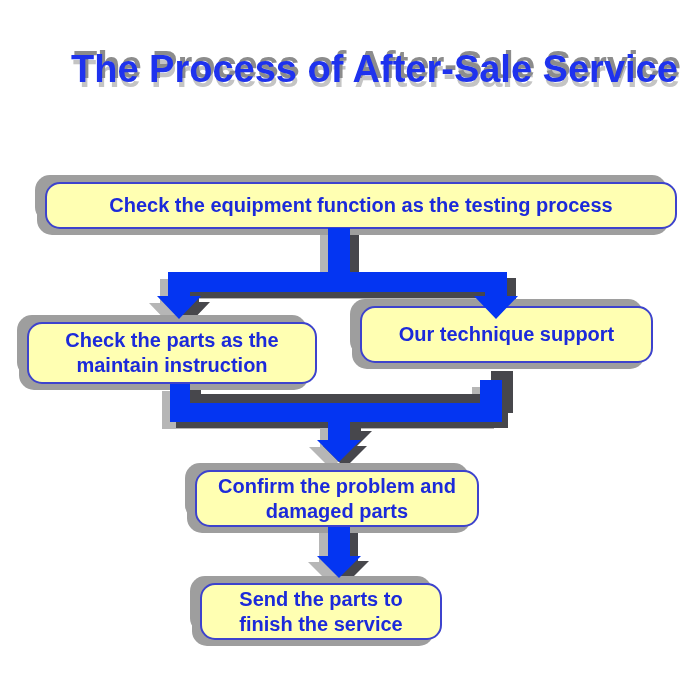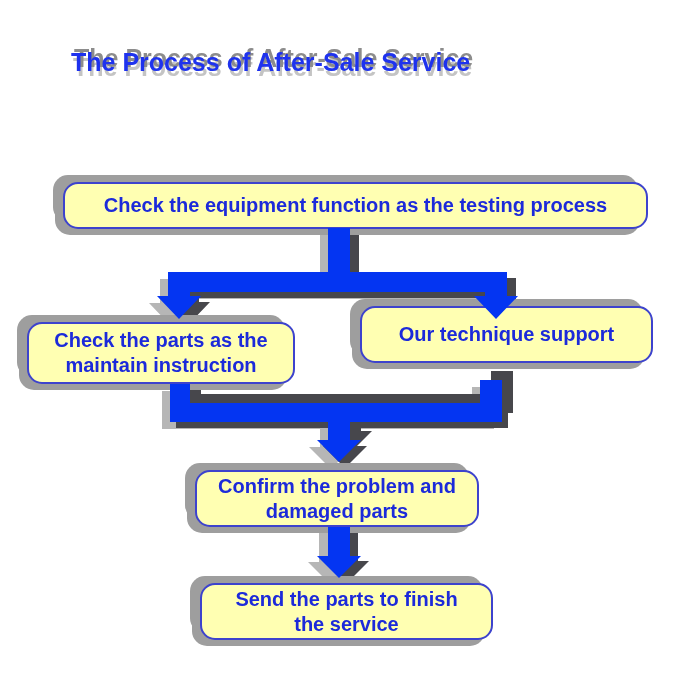--- a/index.html
+++ b/index.html
@@ -13,21 +13,21 @@
     height: 700px;
     background: var(--c-background, #ffffff);
     font-family: "Liberation Sans", sans-serif;
     overflow: hidden;
   }
   
   .diagram-title {
     position: absolute;
     left: 71px;
     top: 50px;
-    font-size: 25px;
+    font-size: 38px;
     font-weight: bold;
     line-height: 1;
     white-space: nowrap;
     letter-spacing: 0px;
     color: var(--c-title_text, #1e32ee);
     text-shadow: 3px -4px 0 var(--c-title_shadow_dark, #8c8c8c),
                  2px 5px 0 var(--c-title_shadow_light, #c4c4c4);
   }
   
   .flow-box {
@@ -41,25 +41,25 @@
     display: flex;
     align-items: center;
     justify-content: center;
     text-align: center;
     color: var(--c-box_text, #1c2ada);
     font-weight: bold;
     font-size: 20px;
     line-height: 25px;
     z-index: 2;
   }
-  #box-step1 { left: 63px;  top: 182px; width: 585px; height: 47px; white-space: nowrap; }
-  #box-step2a{ left: 27px;  top: 322px; width: 268px; height: 62px; padding: 0 8px; }
+  #box-step1 { left: 45px;  top: 182px; width: 632px; height: 47px; white-space: nowrap; }
+  #box-step2a{ left: 27px;  top: 322px; width: 290px; height: 62px; padding: 0 8px; }
   #box-step2b{ left: 360px; top: 306px; width: 293px; height: 57px; white-space: nowrap; }
   #box-step3 { left: 195px; top: 470px; width: 284px; height: 57px; padding: 0 14px; }
-  #box-step4 { left: 200px; top: 583px; width: 293px; height: 57px; padding: 0 28px; }
+  #box-step4 { left: 200px; top: 583px; width: 242px; height: 57px; padding: 0 28px; }
   
   svg.arrow-layer {
     position: absolute;
     left: 0; top: 0;
     width: 700px; height: 700px;
     pointer-events: none;
   }
   svg.arrow-shadows { z-index: 1; }
   svg.arrow-fills   { z-index: 3; }
   .arrow-fill        { fill: var(--c-arrow_fill, #0435f2); }

